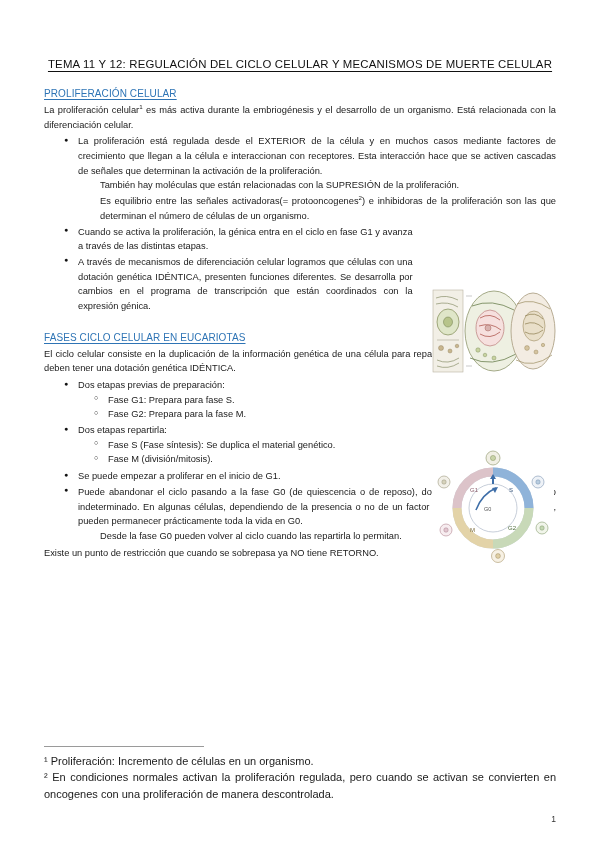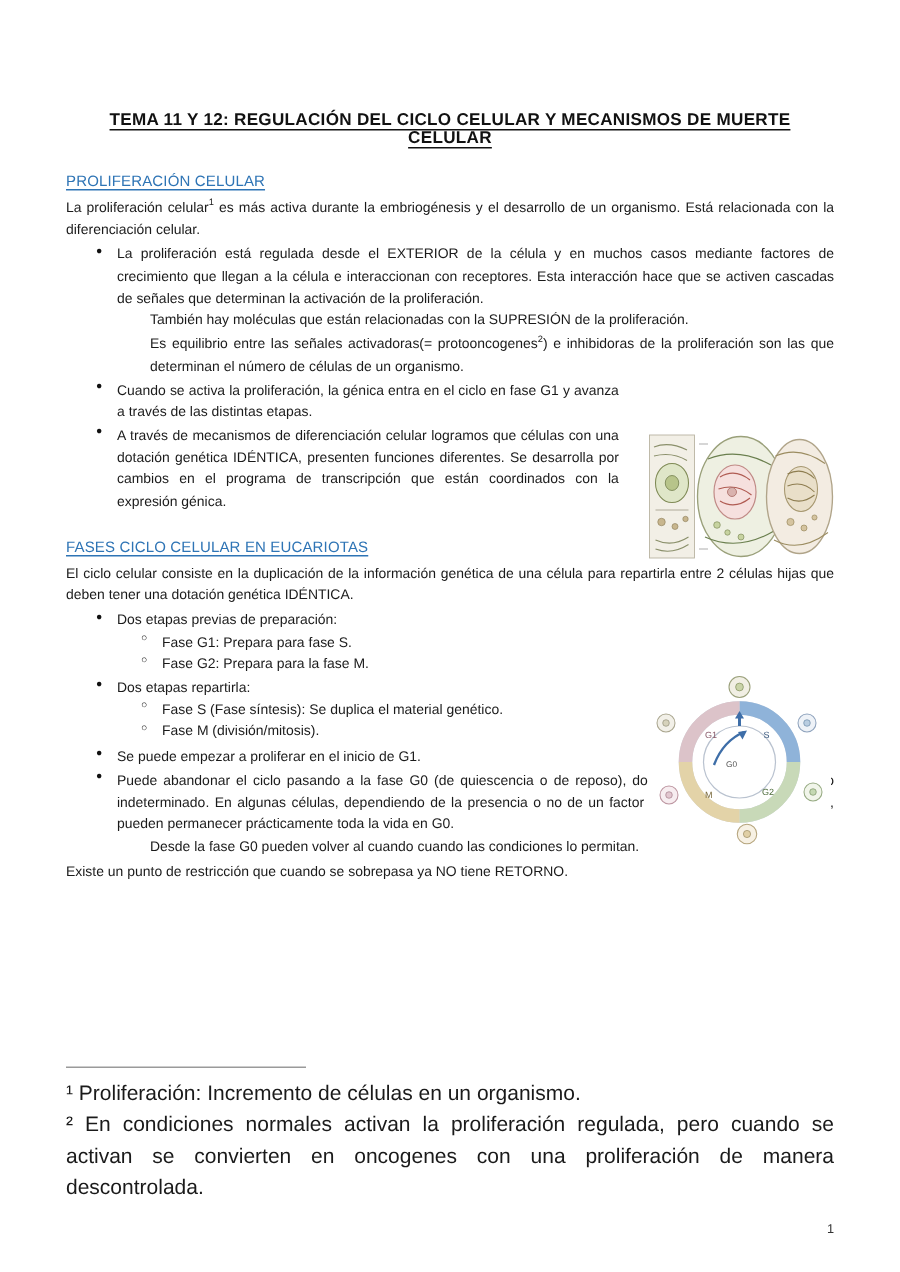--- a/index.html
+++ b/index.html
@@ -21,24 +21,24 @@
     width: 600px;
     height: 848px;
     box-sizing: border-box;
     padding: 58px 44px 30px 44px;
   }
   .doc-title {
     text-align: center;
     font-size: 11.4px;
     letter-spacing: 0.2px;
     color: #111;
-    font-weight: 700;
+    font-weight: 400;
     text-decoration: underline;
     text-underline-offset: 3px;
-    margin: 16px 0 18px 0;
+    margin: 0 0 18px 0;
     font-variant: small-caps;
   }
   .section-head {
     color: #2e74b5;
     font-size: 10px;
     text-decoration: underline;
     text-underline-offset: 2px;
     margin: 10px 0 4px 0;
     letter-spacing: 0.1px;
   }
@@ -107,21 +107,21 @@
     bottom: 46px;
     width: 512px;
   }
   .fn-rule {
     width: 160px;
     height: 1px;
     background: #9a9a9a;
     margin-bottom: 6px;
   }
   .fn {
-    font-size: 14px;
+    font-size: 11px;
     line-height: 1.5;
     text-align: justify;
     color: #1a1a1a;
     margin: 0;
   }
   .page-num {
     position: absolute;
     right: 44px;
     bottom: 24px;
     font-size: 8.5px;
@@ -194,21 +194,21 @@
     </li>
   </ul>
 
 
   <ul class="l1">
     <li>
       <span>Se puede empezar a proliferar en el inicio de G1.</span>
     </li>
     <li>
       <span>Puede abandonar el ciclo pasando a la fase G0 (de quiescencia o de reposo), donde pueden pasar un tiempo indeterminado. En algunas células, dependiendo de la presencia o no de un factor que induce a la proliferación, pueden permanecer prácticamente toda la vida en G0.</span>
-      <div class="sub-para">Desde la fase G0 pueden volver al cuando cuando las condiciones lo permitan.</div>
+      <div class="sub-para">Desde la fase G0 pueden volver al ciclo cuando las repartirla lo permitan.</div>
     </li>
   </ul>
 
   <p class="body">Existe un punto de restricción que cuando se sobrepasa ya NO tiene RETORNO.</p>
 
   <div class="fig fig-cells">
     <svg width="124" height="86" viewBox="0 0 124 86" xmlns="http://www.w3.org/2000/svg">
       <rect x="0" y="0" width="124" height="86" fill="#ffffff"></rect>
 
       <rect x="1" y="2" width="30" height="82" fill="#f2efe6" stroke="#b9b3a2" stroke-width="0.6"></rect>

